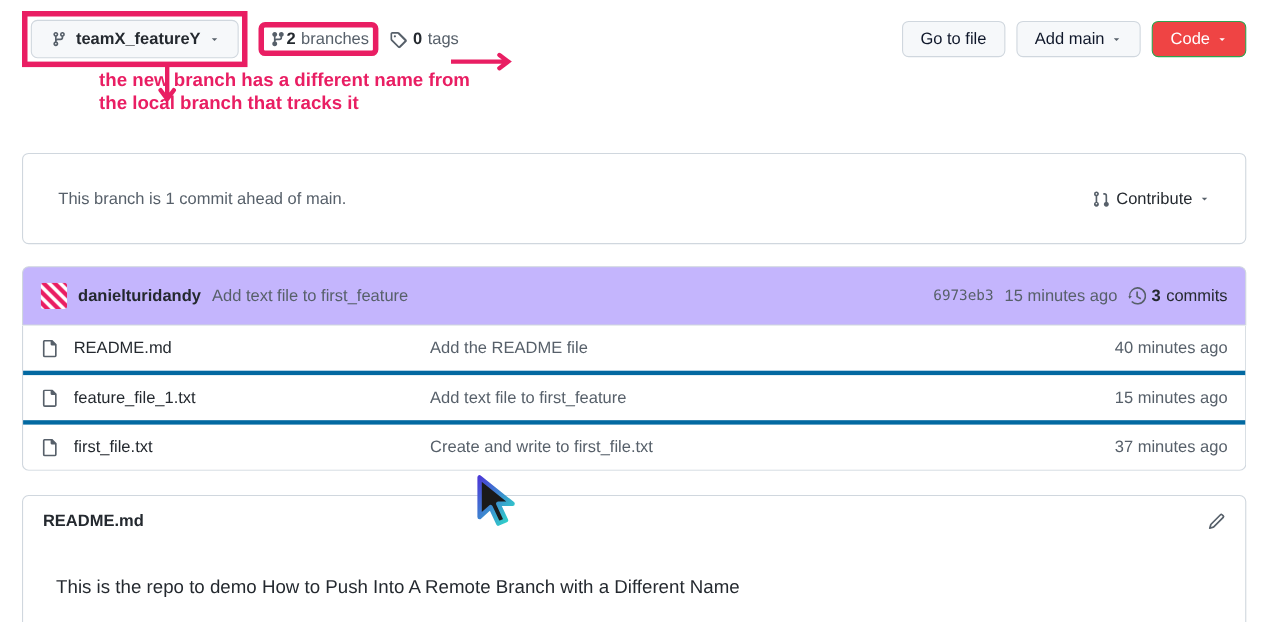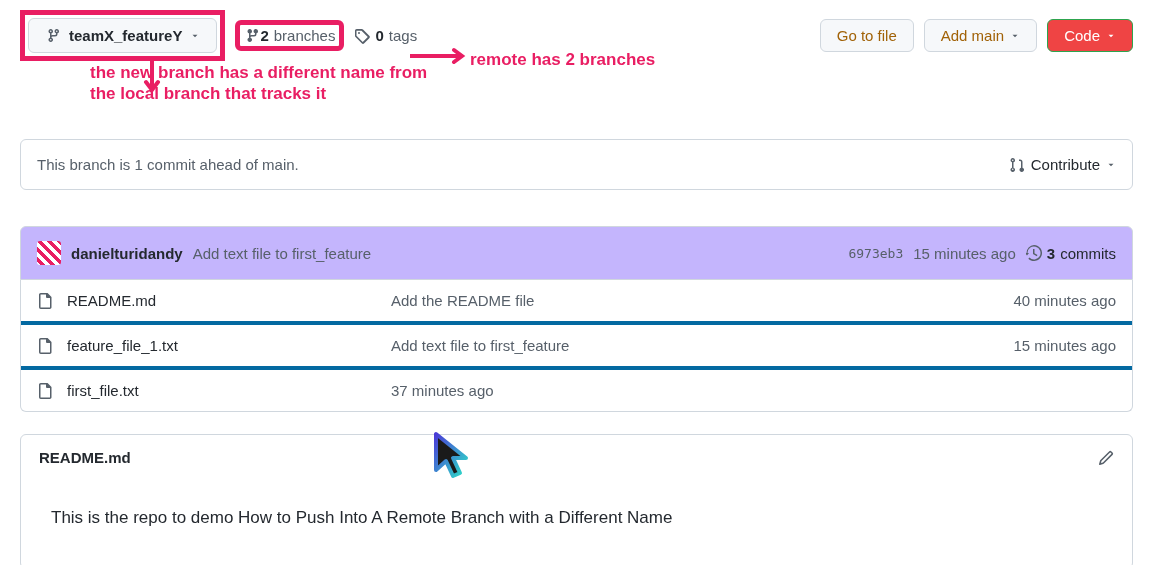--- a/index.html
+++ b/index.html
@@ -56,21 +56,21 @@
       font-weight: 600;
     }
     .spacer { flex: 1; }
     .btn {
       padding: 7px 16px;
       border: 1px solid #d0d7de;
       border-radius: 6px;
       background: #f6f8fa;
       font-size: 15px;
       font-weight: 500;
-      color: #a16207;
+      color: #0f172a;
       cursor: pointer;
       display: inline-flex;
       align-items: center;
       gap: 6px;
     }
     .btn-code {
       background: #ef4444;
       color: #ffffff;
       border-color: #2da44e;
       font-weight: 500;
@@ -97,23 +97,23 @@
       left: 122px;
     }
     .arrow-right {
       position: absolute;
       top: 36px;
       left: 390px;
     }
     .branch-status-box {
       border: 1px solid #d0d7de;
       border-radius: 6px;
-      padding: 16px;
+      padding: 32px;
       margin-top: 78px;
-      margin-bottom: 36px;
+      margin-bottom: 20px;
       display: flex;
       align-items: center;
       justify-content: space-between;
       font-size: 15px;
       color: #57606a;
     }
     .contribute-btn {
       display: inline-flex;
       align-items: center;
       gap: 6px;
@@ -255,21 +255,20 @@
   </button>
 
   <button class="btn btn-code">
     <span>Code</span>
     <svg width="10" height="10" viewBox="0 0 16 16" fill="#fff">
         <path d="M4 6l4 4 4-4z"></path>
       </svg>
   </button>
 
   <span class="annotation annotation-1">the new branch has a different name from the local branch that tracks it</span>
-  <span class="annotation annotation-2">remote has 2 branches</span>
 
   <svg class="arrow-down" width="20" height="36" viewBox="0 0 20 36">
     <path d="M10 0 L10 28 M4 22 L10 30 L16 22" stroke="#e91e63" stroke-width="4" fill="none" stroke-linecap="round"></path>
   </svg>
 
   <svg class="arrow-right" width="60" height="20" viewBox="0 0 60 20">
     <path d="M0 10 L50 10 M44 4 L52 10 L44 16" stroke="#e91e63" stroke-width="4" fill="none" stroke-linecap="round"></path>
   </svg>
 </div>
 
@@ -317,20 +316,21 @@
       </svg>
     <span class="file-name">feature_file_1.txt</span>
     <span class="file-commit-msg">Add text file to first_feature</span>
     <span class="file-time">15 minutes ago</span>
   </div>
   <div class="file-row">
     <svg class="icon" width="16" height="16" viewBox="0 0 16 16">
         <path d="M2 1.75C2 .784 2.784 0 3.75 0h6.5c.217 0 .426.086.58.24l3.43 3.43c.154.154.24.363.24.58v10c0 .966-.784 1.75-1.75 1.75h-9A1.75 1.75 0 0 1 2 14.25V1.75zm1.5 0v12.5c0 .138.112.25.25.25h9a.25.25 0 0 0 .25-.25V5H10a1 1 0 0 1-1-1V1.5H3.75a.25.25 0 0 0-.25.25z"></path>
       </svg>
     <span class="file-name">first_file.txt</span>
+    <span class="file-commit-msg">Create and write to first_file.txt</span>
     <span class="file-time">37 minutes ago</span>
   </div>
 </div>
 
 <div class="readme-box">
   <div class="readme-header">
     <span>README.md</span>
     <svg class="icon" width="16" height="16" viewBox="0 0 16 16" style="cursor:pointer;">
         <path d="M11.013 1.427a1.75 1.75 0 0 1 2.474 0l1.086 1.086a1.75 1.75 0 0 1 0 2.474l-8.61 8.61c-.21.21-.47.364-.756.445l-3.251.93a.75.75 0 0 1-.927-.928l.929-3.25a1.75 1.75 0 0 1 .445-.758l8.61-8.61zm1.414 1.06a.25.25 0 0 0-.354 0L3.5 11.06l-.55 1.93 1.93-.55 8.573-8.573a.25.25 0 0 0 0-.354l-1.086-1.086z"></path>
       </svg>

